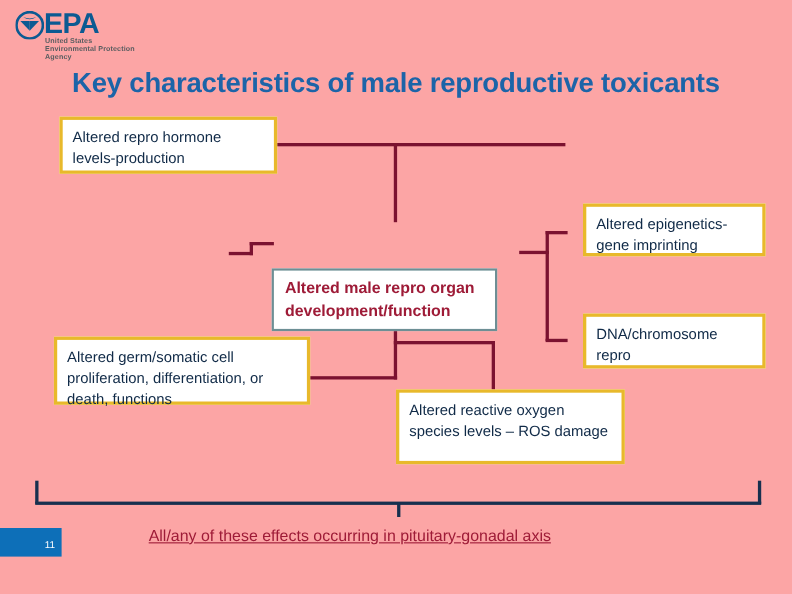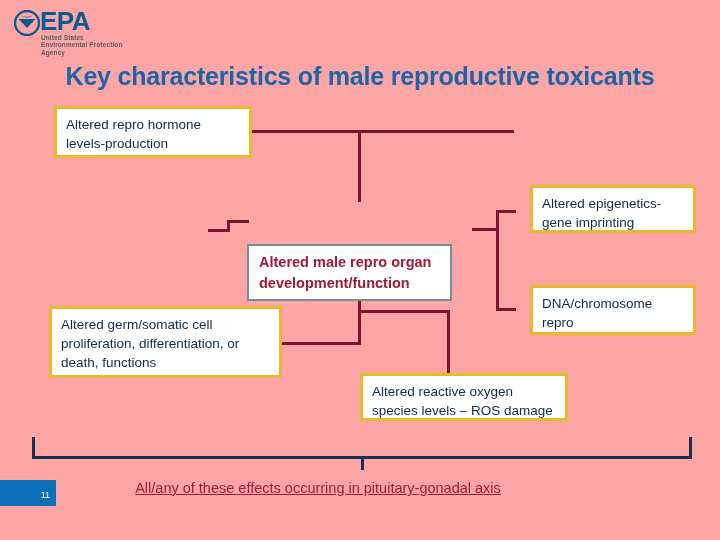--- a/index.html
+++ b/index.html
@@ -89,22 +89,22 @@
     line-height: 21px;
     padding: 6px 10px;
   }
 
   #box-hormone-levels   { left: 38px;  top: 106px; width: 198px; height: 52px; }
   #box-cell-signal      { left: 514px; top: 106px; width: 150px; height: 52px; }
   #box-receptor         { left: 38px;  top: 203px; width: 170px; height: 52px; }
   #box-center           { left: 247px; top: 200px; width: 205px; height: 57px; margin-top: 44px; }
   #box-epigenetics      { left: 514px; top: 185px; width: 166px; height: 48px; }
   #box-dna              { left: 514px; top: 285px; width: 166px; height: 50px; }
-  #box-germ             { left: 33px;  top: 306px; width: 233px; height: 72px; }
-  #box-ros              { left: 344px; top: 373px; width: 208px; height: 48px; }
+  #box-germ             { left: 33px;  top: 306px; width: 233px; height: 62px; }
+  #box-ros              { left: 344px; top: 354px; width: 208px; height: 68px; }
 
   
   .ln {
     position: absolute;
     background: #7b1230;
     z-index: 1;
   }
   .lnh { height: 3px; }
   .lnv { width: 3px; }
 

